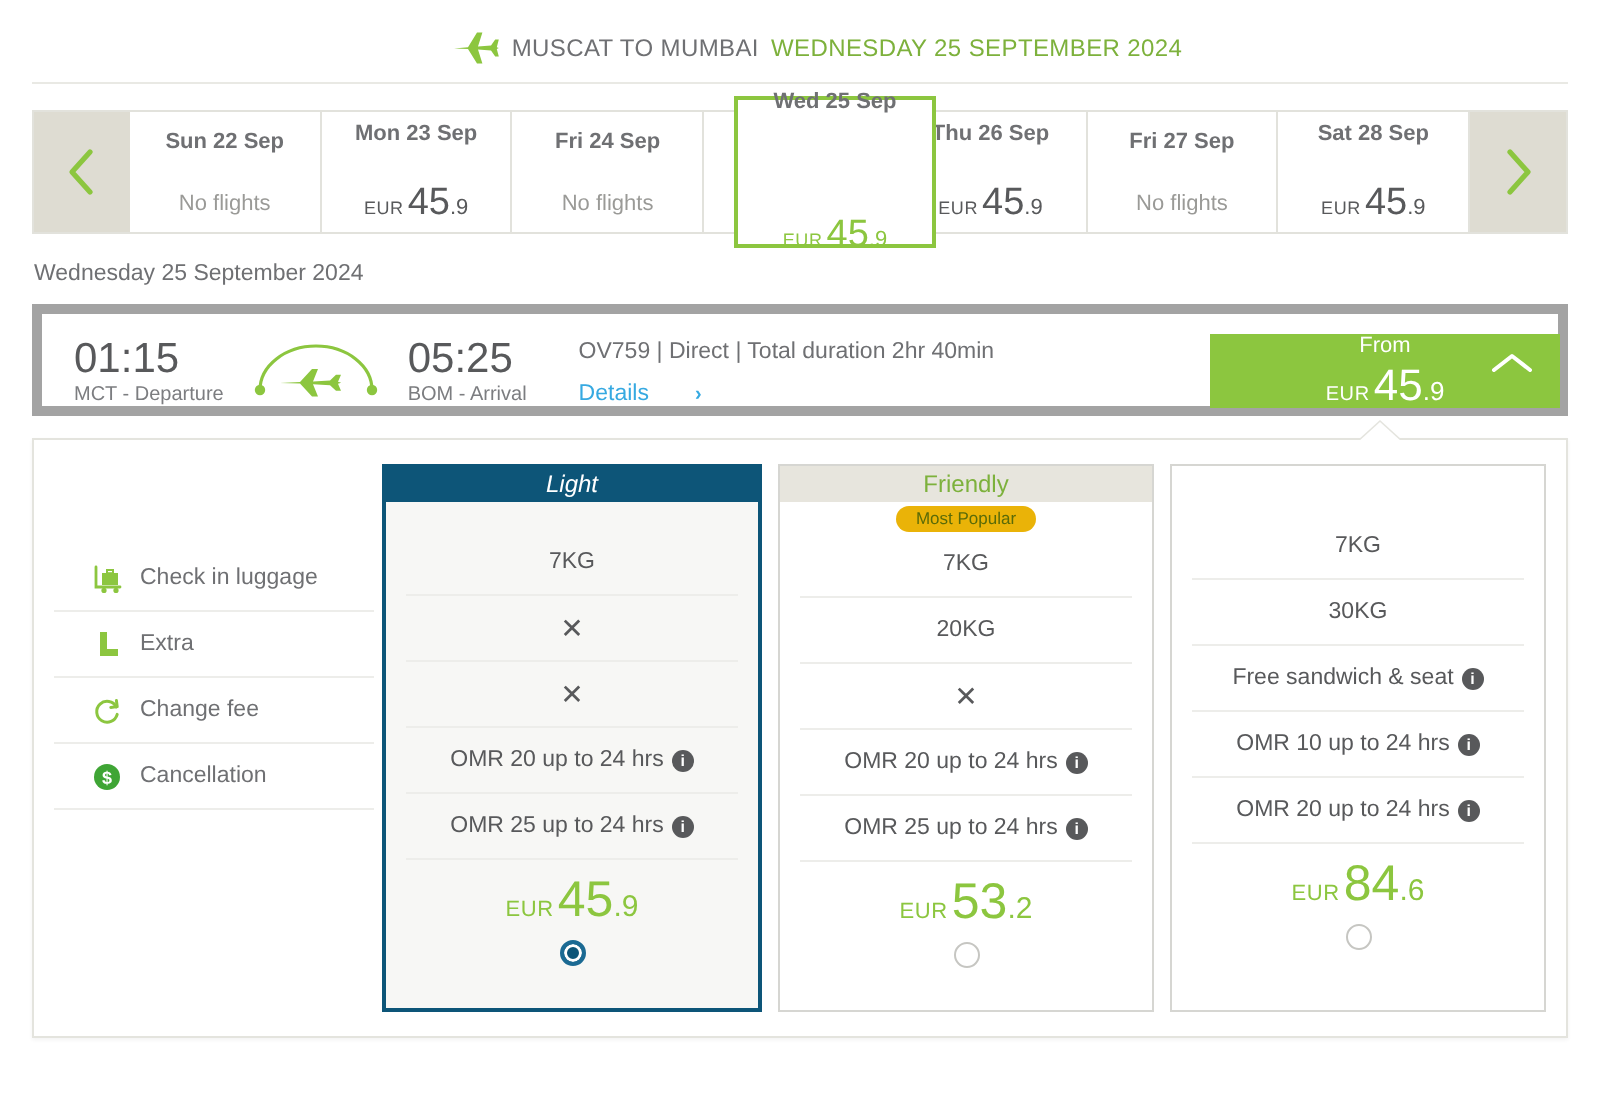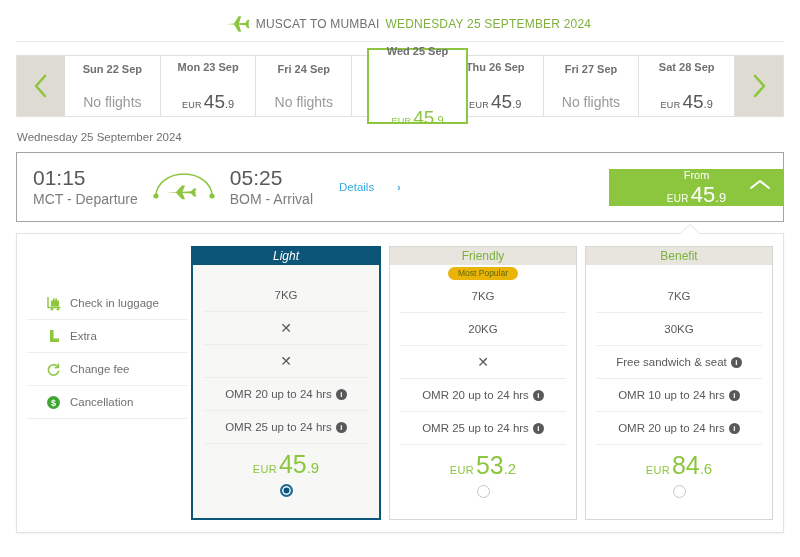--- a/index.html
+++ b/index.html
@@ -93,21 +93,21 @@
     position: relative;
   }
   .date-cell:last-of-type { border-right: none; gap: 32px; }
   .date-cell .dc-day {
     font-size: 11px;
     color: #6f7073;
     margin-bottom: 19px;
     font-weight: bold;
   }
   .date-cell .dc-sub {
-    font-size: 14px;
+    font-size: 11px;
     color: #9a9a97;
   }
   .price-inline {
     display: inline-flex;
     align-items: baseline;
     color: #58595b;
   }
   .price-inline .cur {
     font-size: 9px;
     letter-spacing: .3px;
@@ -138,42 +138,42 @@
   
   .sub-date {
     margin: 14px 0 0 17px;
     font-size: 11.5px;
     color: #6f7073;
   }
 
   
   .flight-card {
     margin: 9px 16px 0 16px;
-    height: 70px;
-    border: 1px solid #a3a3a3;
-    background: #ffffff;
-    display: flex;
-    align-items: center;
+    height: 56px;
+    border: 5px solid #a3a3a3;
+    background: #ffffff;
+    display: flex;
+    align-items: flex-end;
     box-sizing: border-box;
     position: relative;
   }
   .times {
     display: flex;
     align-items: center;
     padding-left: 16px;
   }
   .time-block { text-align: left; }
   .time-block .t {
     font-size: 21px;
     color: #58595b;
     line-height: 1.05;
     font-weight: 400;
   }
   .time-block .lbl {
-    font-size: 14px;
+    font-size: 10px;
     color: #7c7d80;
     margin-top: 1px;
   }
   .arc-icon {
     width: 66px;
     height: 34px;
     margin: 0 13px;
     flex: 0 0 66px;
     align-self: center;
   }
@@ -496,20 +496,21 @@
           <path d="M15 22.5 L25 22.0 L31 15.5 L34 15.5 L31.5 21.7 L40 21.2 L43 18.4 L45.5 18.4 L44 21.9 L45.6 22.4 L44 22.9 L45.5 26.4 L43 26.4 L40 23.6 L31.5 23.1 L34 29.3 L31 29.3 L25 22.8 Z" fill="#8cc63f"></path>
         </svg>
       </span>
       <div class="time-block">
         <div class="t">05:25</div>
         <div class="lbl">BOM - Arrival</div>
       </div>
     </div>
 
     <div class="flight-meta">
+      <div class="line1">OV759 | Direct | Total duration 2hr 40min</div>
       <div class="details-link">
         <span>Details</span>
         <span class="chev">›</span>
       </div>
     </div>
 
     <div class="from-box">
       <span class="from-lbl">From</span>
       <span class="price-inline">
         <span class="cur">EUR</span>
@@ -634,21 +635,20 @@
                 <span class="min">.2</span>
             </span>
           </div>
           <div class="radio-slot">
             <span class="radio"></span>
           </div>
         </div>
       </div>
 
       <div class="fare-card">
-        <div class="fare-head">Benefit</div>
         <div class="badge-slot"></div>
         <div class="fare-body">
           <div class="fare-row">
             <span>7KG</span>
           </div>
           <div class="fare-row">
             <span>30KG</span>
           </div>
           <div class="fare-row">
             <span>Free sandwich &amp; seat</span>

